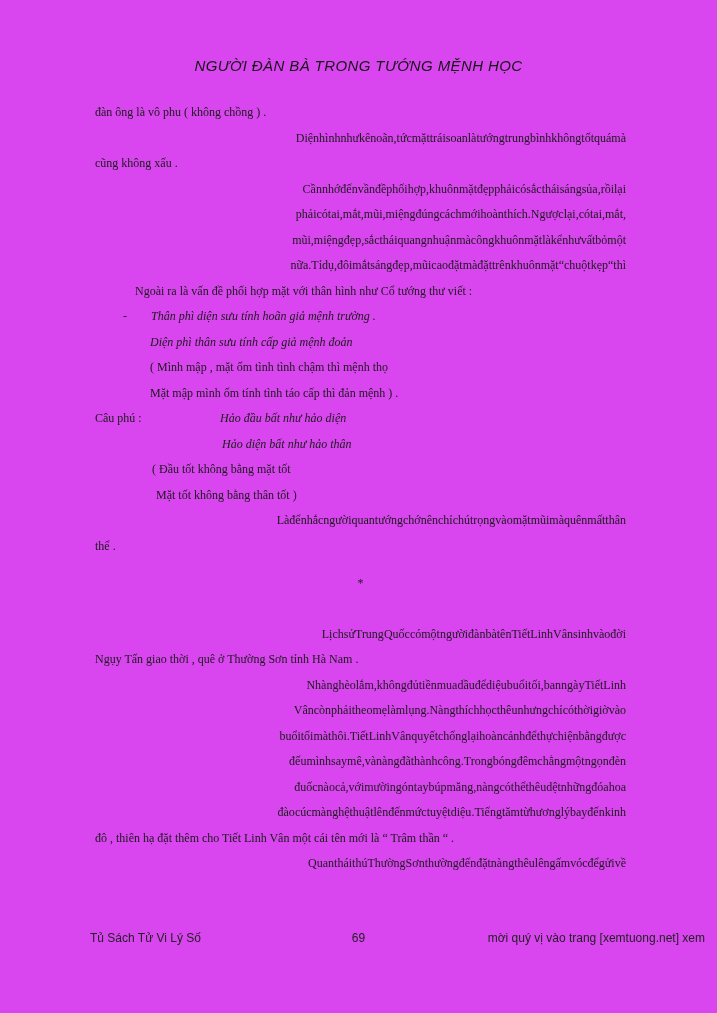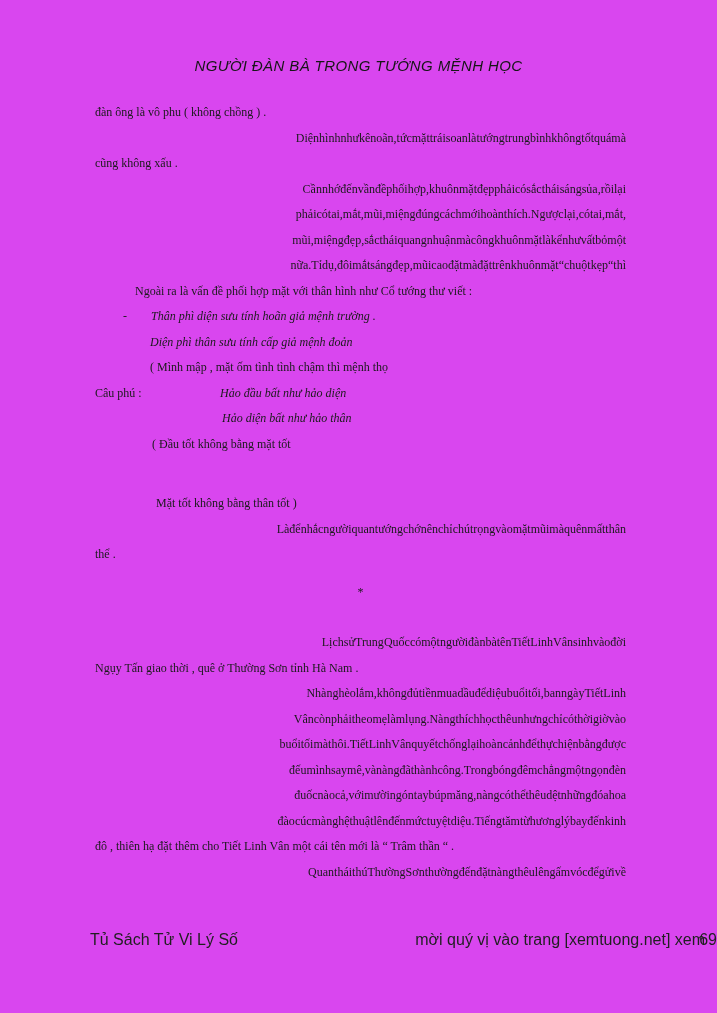--- a/index.html
+++ b/index.html
@@ -46,37 +46,37 @@
     white-space: normal;
   }
   .ind { padding-left: 40px; }
   .it { font-style: italic; }
   .blk.dash .line { padding-left: 28px; }
   .dash-marker { display: inline-block; width: 28px; font-style: normal; }
   .blk.verse .line { padding-left: 55px; }
   .phu-label { display: inline-block; width: 125px; font-style: normal; }
   .blk.phu2 .line { padding-left: 127px; }
   .blk.paren1 .line { padding-left: 57px; }
-  .blk.paren2 .line { padding-left: 61px; margin-top: 34px; }
+  .blk.paren2 .line { padding-left: 61px; }
   .blk.star {
     text-align: center;
     margin: 12px 0 25px 0;
   }
   .footer {
     position: absolute;
     top: 931px;
     left: 0;
     width: 100%;
     height: 25px;
     font-family: "Liberation Sans", sans-serif;
-    font-size: 16px;
+    font-size: 12px;
     color: #1f1f1f;
   }
   .footer .f-left  { position: absolute; left: 90px; top: 0; }
-  .footer .f-num   { position: absolute; left: 0; right: 0; top: 0; text-align: right; }
+  .footer .f-num   { position: absolute; left: 0; right: 0; top: 0; text-align: center; }
   .footer .f-right { position: absolute; right: 12px; top: 0; }
 </style>
 </head>
 <body>
 
 <div class="sheet">
 
   <div class="title">NGƯỜI ĐÀN BÀ TRONG TƯỚNG MỆNH HỌC</div>
 
   <div class="body">
@@ -205,20 +205,23 @@
         <div class="line ind">Ngoài ra là vấn đề phối hợp mặt với thân hình như Cổ tướng thư viết :</div>
       </div>
       <div class="blk dash">
         <div class="line it"><span class="dash-marker">-</span><span class="it">Thân phì diện sưu tính hoãn giả mệnh trường .</span></div>
       </div>
       <div class="blk verse">
         <div class="line it">Diện phì thân sưu tính cấp giả mệnh đoản</div>
       </div>
       <div class="blk verse">
         <div class="line">( Mình mập , mặt ốm tình tình chậm thì mệnh thọ</div>
+      </div>
+      <div class="blk verse">
+        <div class="line">Mặt mập mình ốm tính tình táo cấp thì đản mệnh ) .</div>
       </div>
       <div class="blk phu">
         <div class="line it"><span class="phu-label">Câu phú :</span><span class="it">Hảo đầu bất như hảo diện</span></div>
       </div>
       <div class="blk phu2">
         <div class="line it">Hảo diện bất như hảo thân</div>
       </div>
       <div class="blk paren1">
         <div class="line">( Đầu tốt không bằng mặt tốt</div>
       </div>

